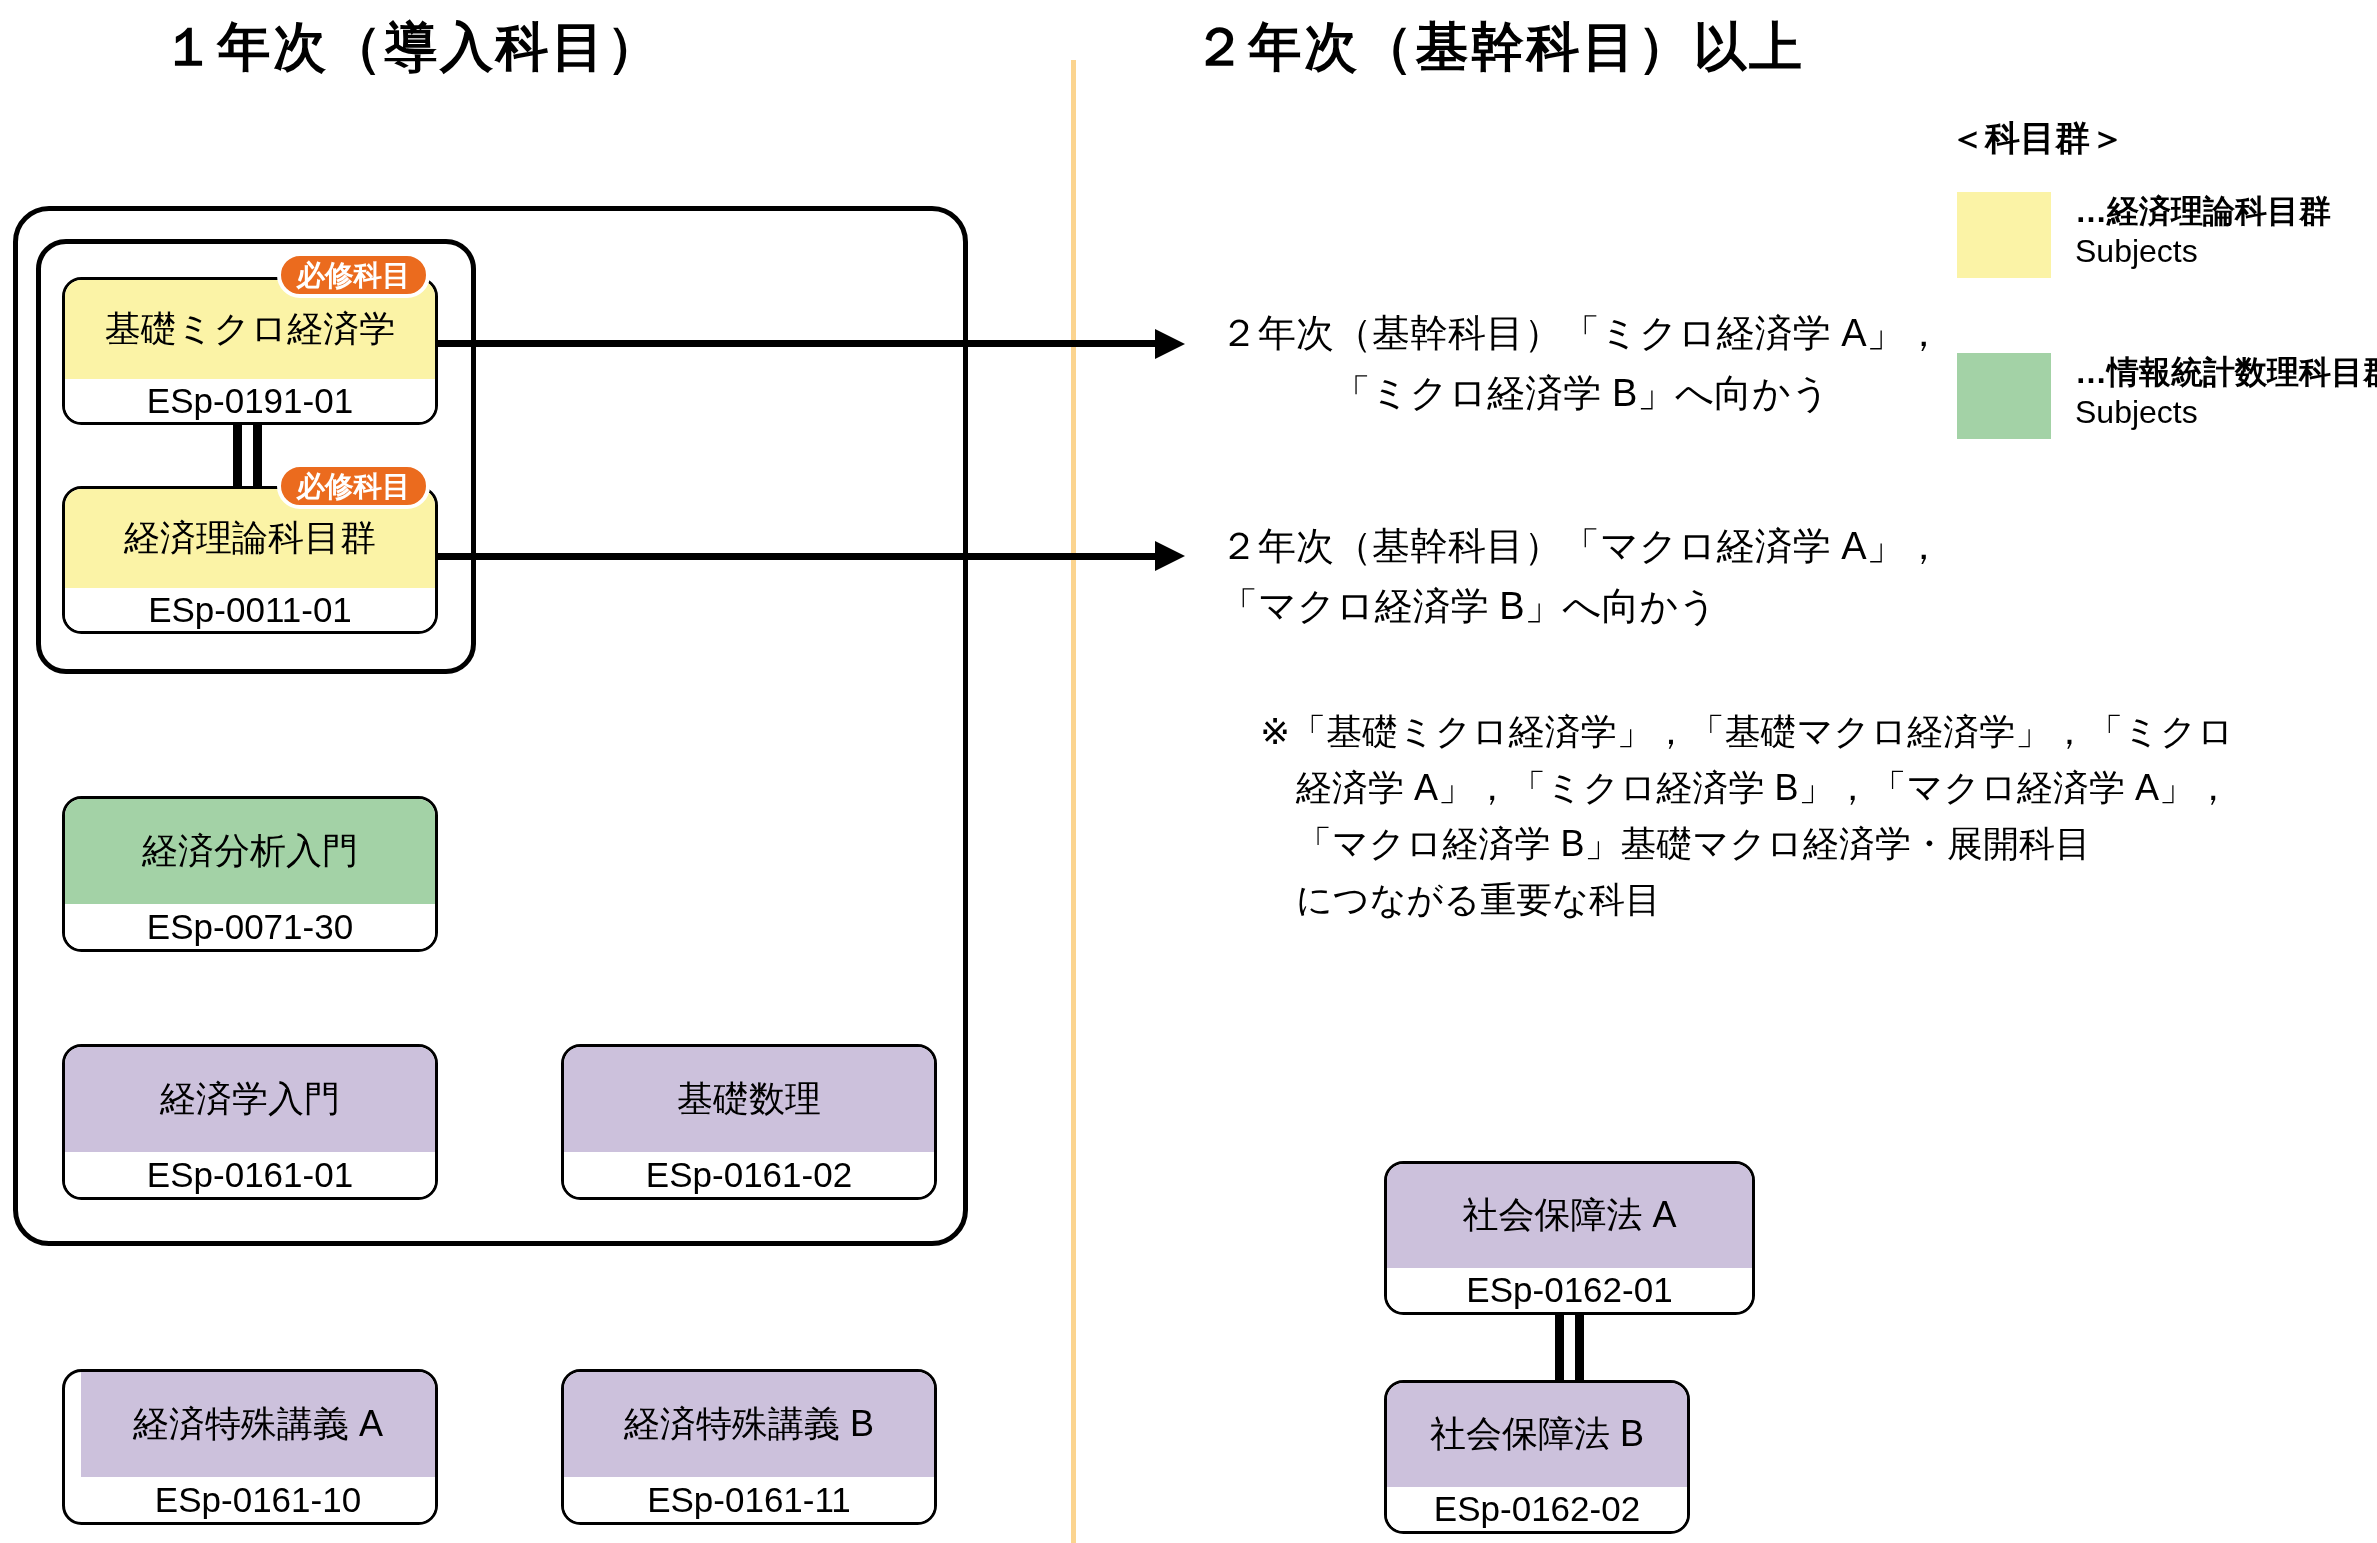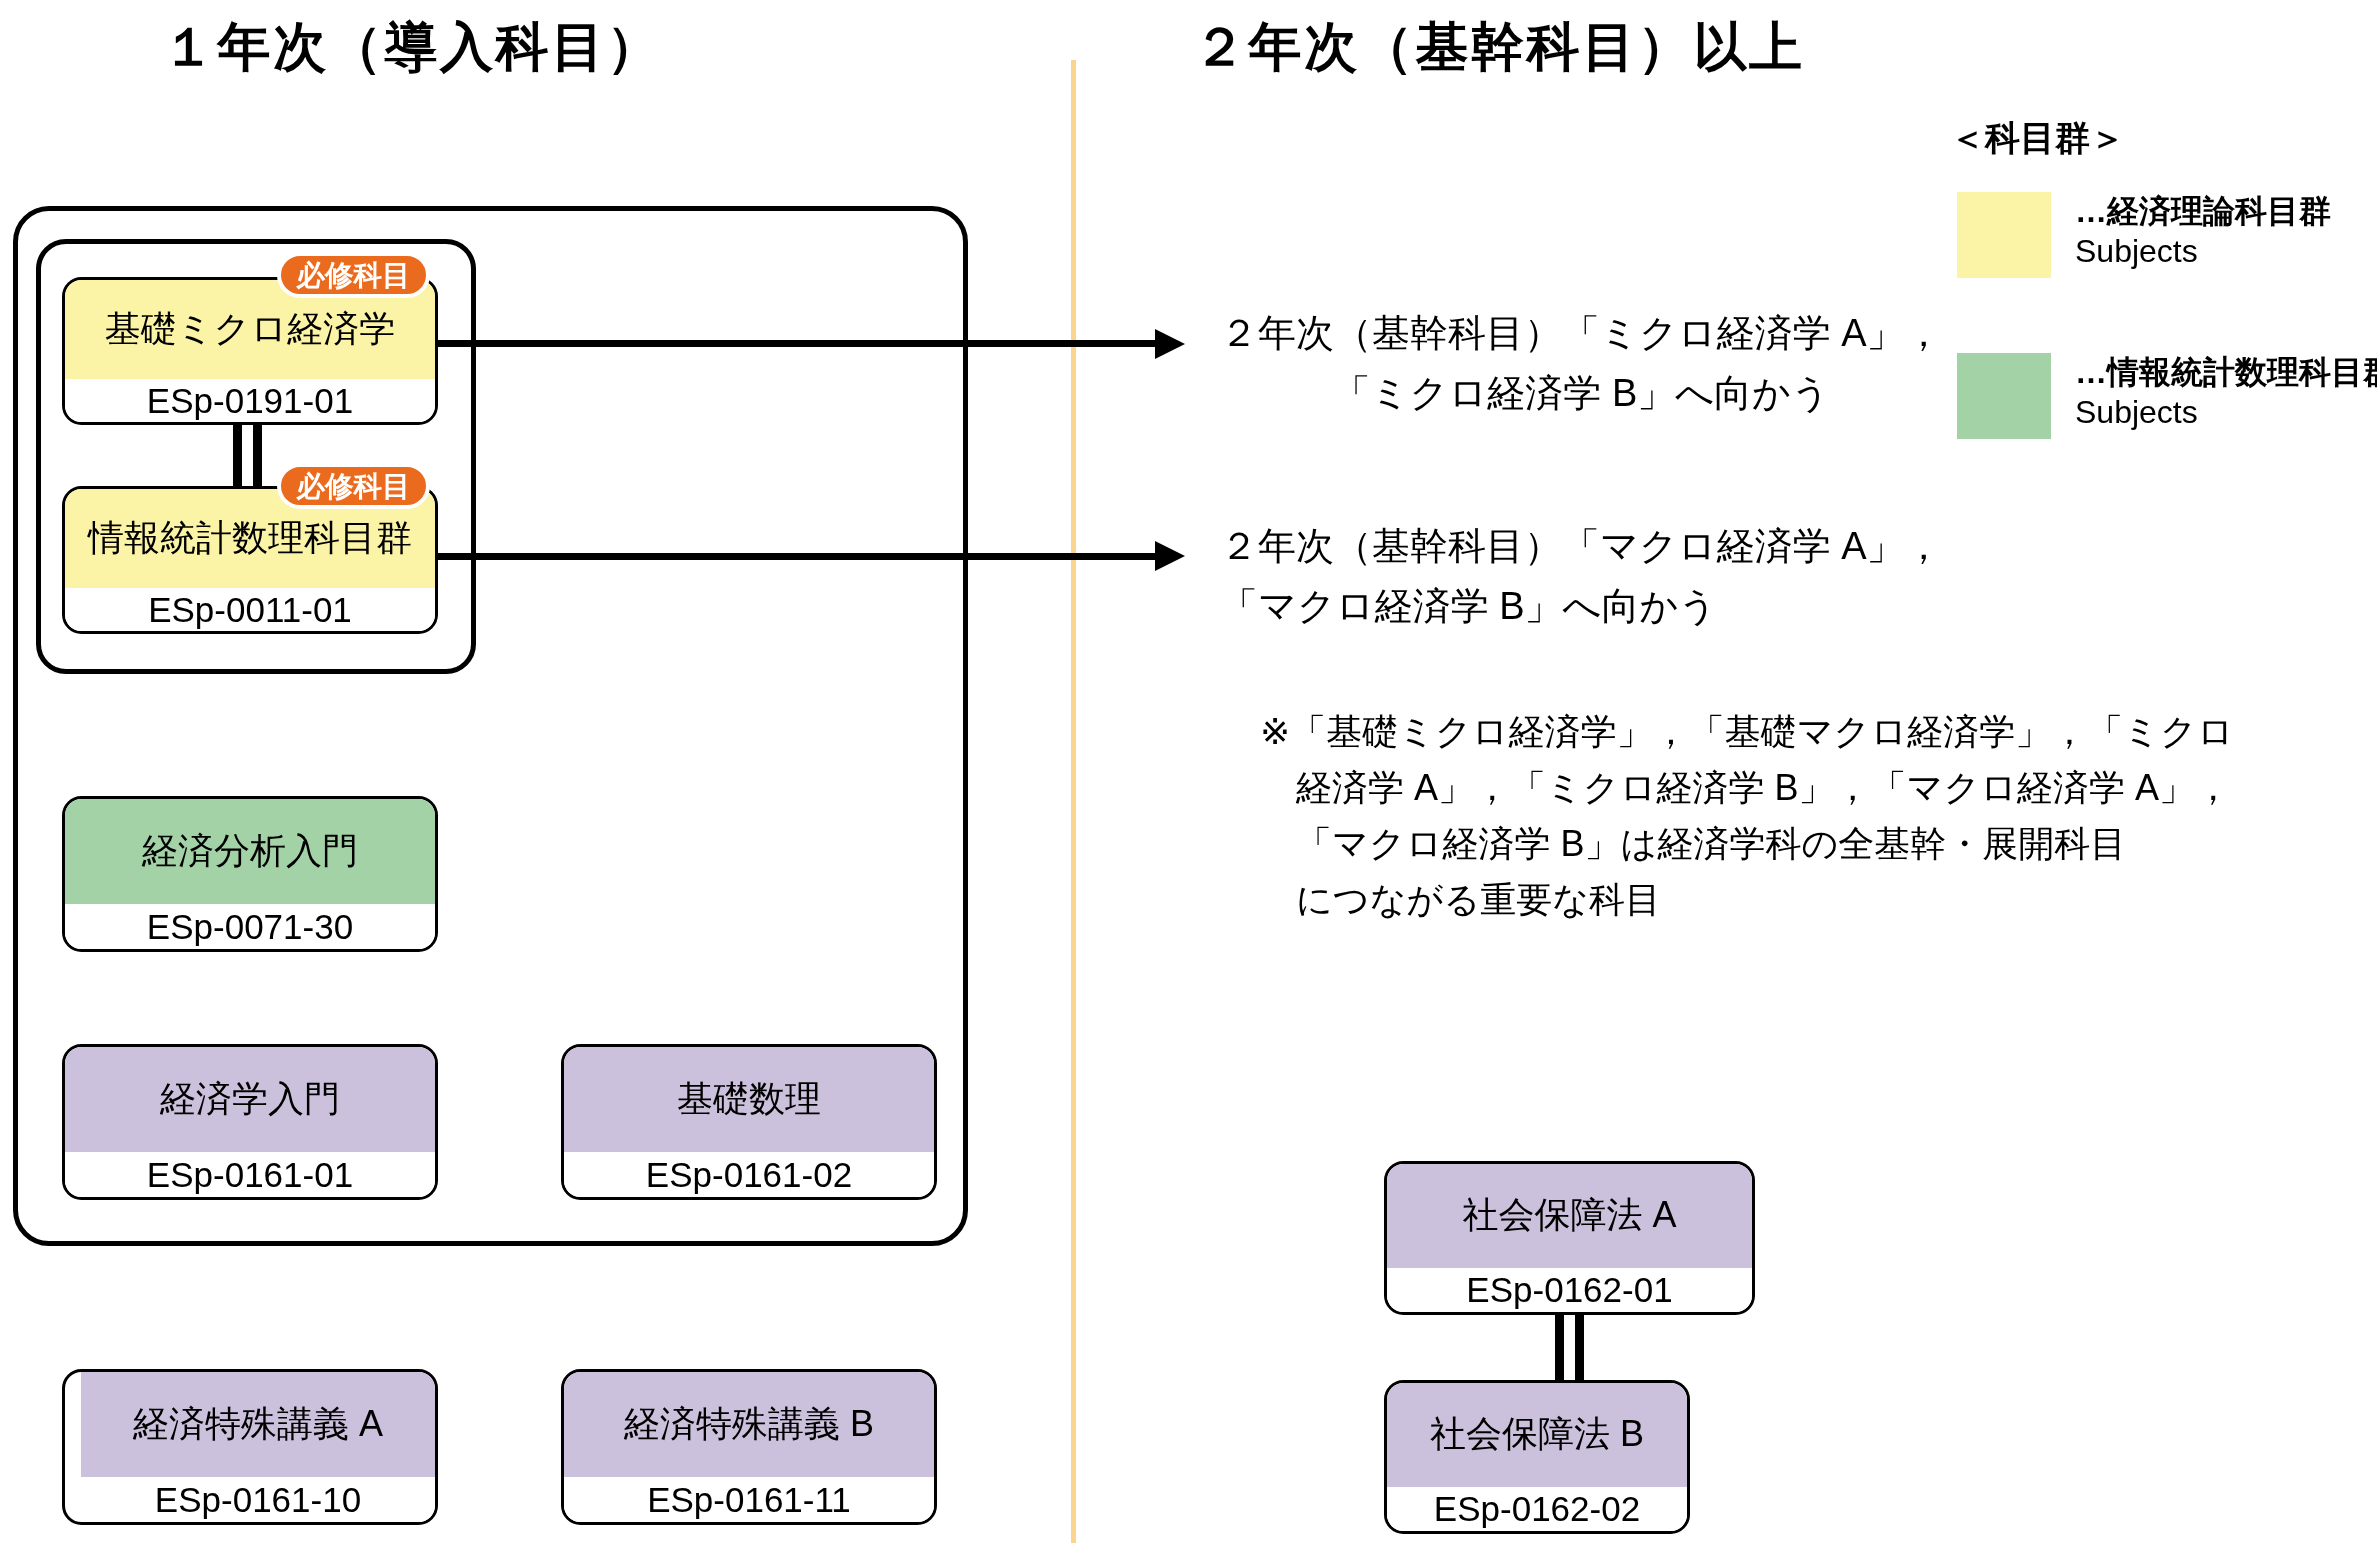--- a/index.html
+++ b/index.html
@@ -102,21 +102,21 @@
 
   <div class="abs dbl" style="left:233px;top:421px;height:66px;"></div>
 
   <div class="abs course" style="left:62px;top:277px;width:376px;height:148px;">
     <div class="top fill-yellow">基礎ミクロ経済学</div>
     <div class="code">ESp-0191-01</div>
   </div>
   <div class="abs badge" style="left:277px;top:252px;">必修科目</div>
 
   <div class="abs course" style="left:62px;top:486px;width:376px;height:148px;">
-    <div class="top fill-yellow">情報統計数理科目群</div>
+    <div class="top fill-yellow">経済理論科目群</div>
     <div class="code">ESp-0011-01</div>
   </div>
   <div class="abs badge" style="left:277px;top:463px;">必修科目</div>
 
   <div class="abs course" style="left:62px;top:796px;width:376px;height:156px;">
     <div class="top fill-green">経済分析入門</div>
     <div class="code">ESp-0071-30</div>
   </div>
 
   <div class="abs course" style="left:62px;top:1044px;width:376px;height:156px;">
@@ -152,18 +152,18 @@
     <div>「ミクロ経済学 B」へ向かう</div>
   </div>
   <div class="abs note" style="left:1220px;top:516px;">
     <div>２年次（基幹科目）「マクロ経済学 A」，</div>
     <div>「マクロ経済学 B」へ向かう</div>
   </div>
 
   <div class="abs footnote" style="left:1260px;top:704px;">
     <div>※「基礎ミクロ経済学」，「基礎マクロ経済学」，「ミクロ</div>
     <div class="cont">経済学 A」，「ミクロ経済学 B」，「マクロ経済学 A」，</div>
-    <div class="cont">「マクロ経済学 B」は経済学科の全基幹・展開科目</div>
+    <div class="cont">「マクロ経済学 B」基礎マクロ経済学・展開科目</div>
     <div class="cont">につながる重要な科目</div>
   </div>
 
 </div>
 
 
 </body></html>

